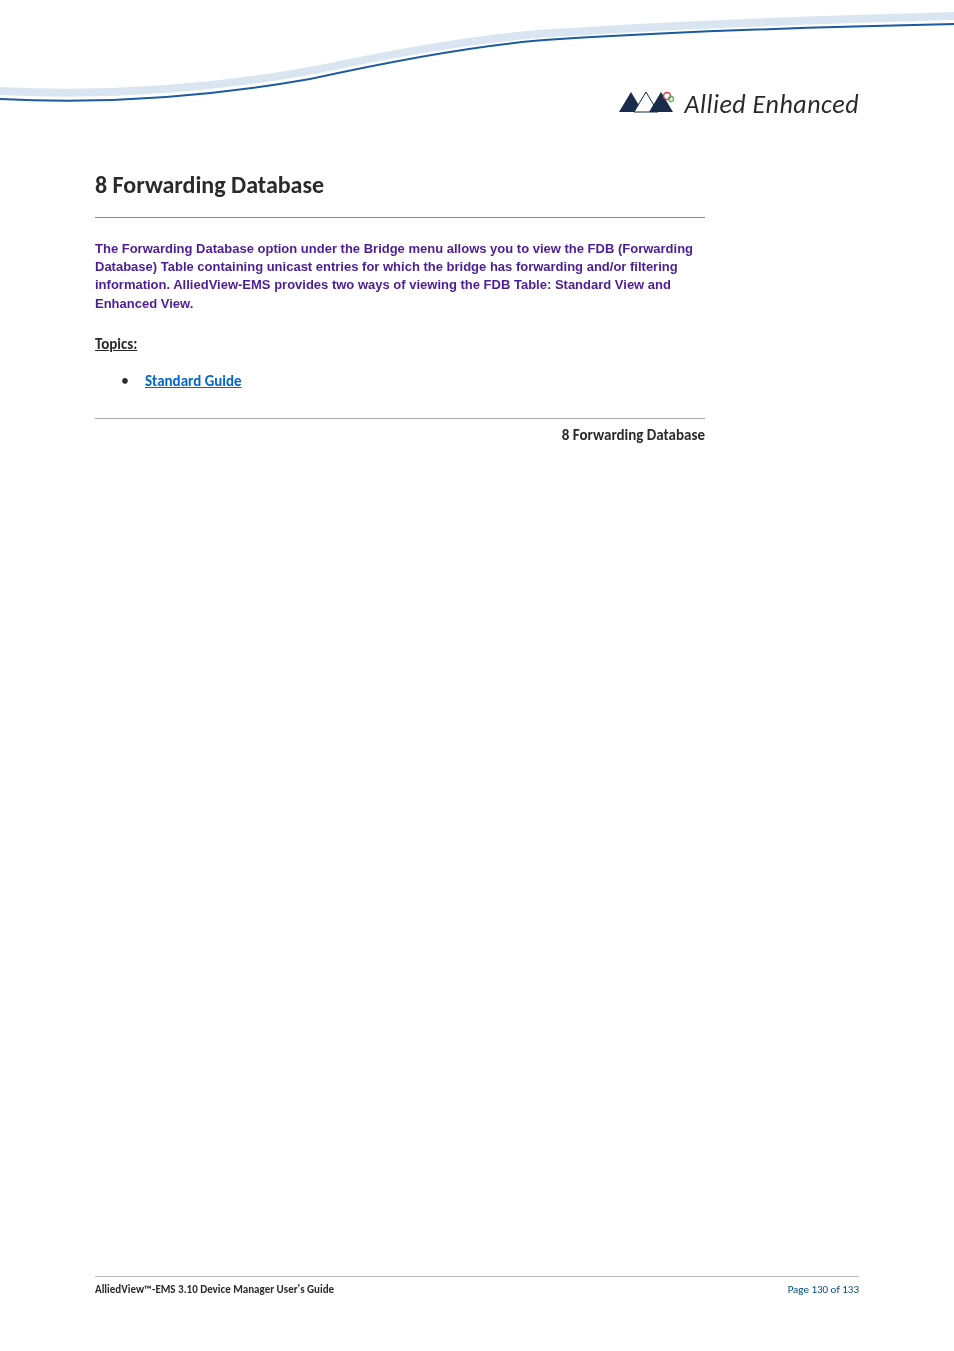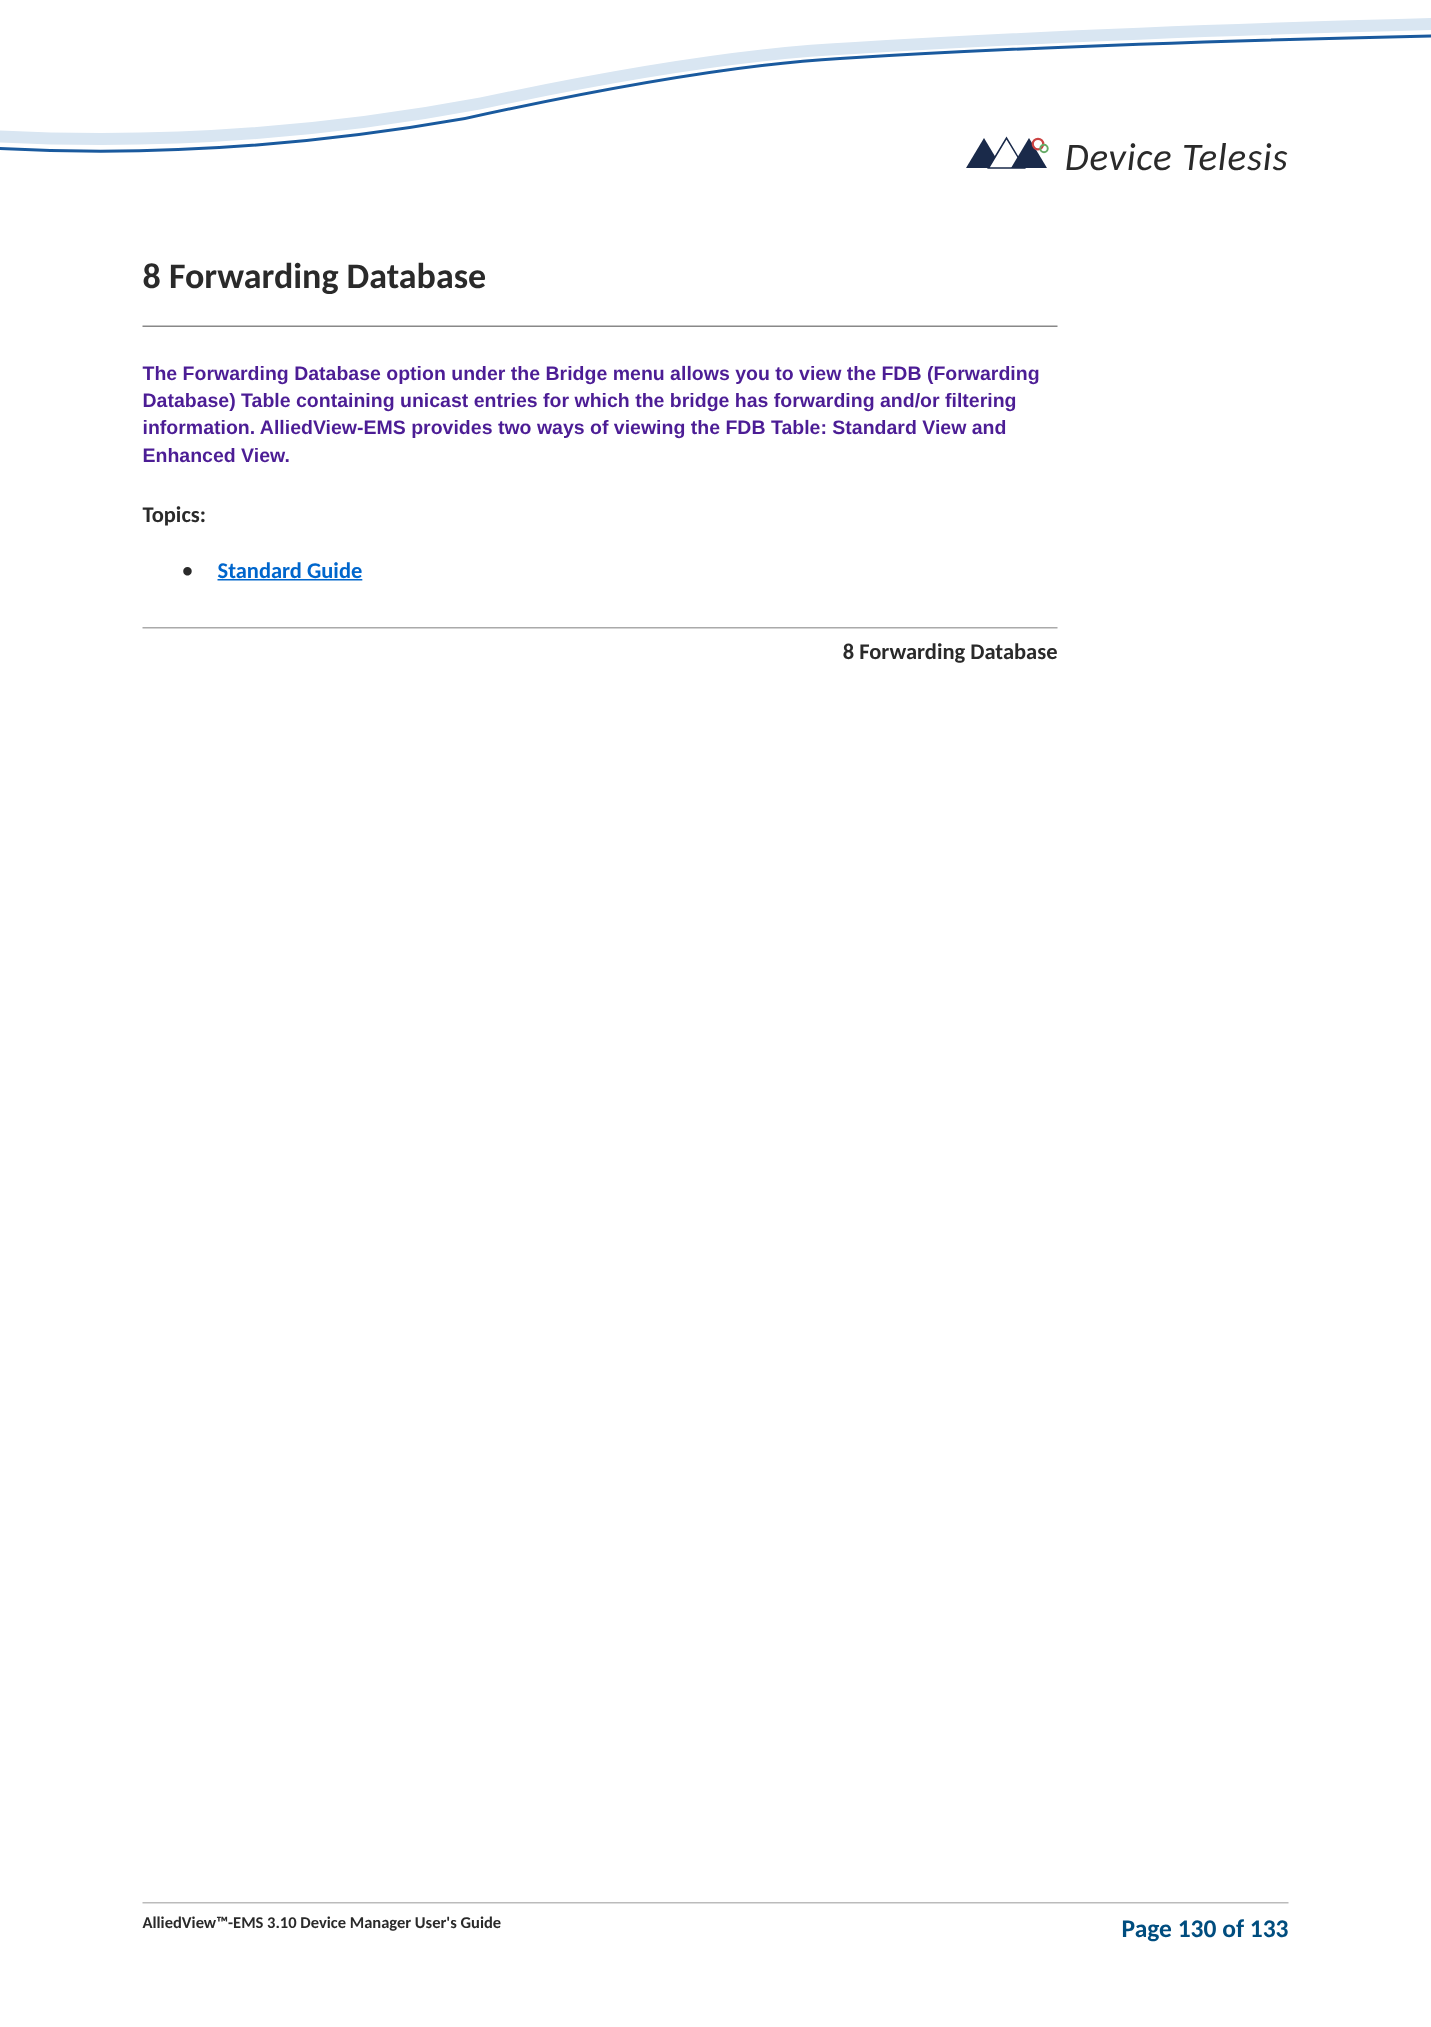--- a/index.html
+++ b/index.html
@@ -67,20 +67,21 @@
       line-height: 1.4;
       max-width: 620px;
       margin-bottom: 22px;
     }
     .topics-label {
       font-family: "Gill Sans", "Gill Sans MT", Calibri, sans-serif;
       font-size: 15px;
       font-weight: bold;
       color: #2a2a2a;
       margin-bottom: 18px;
+      text-decoration: underline;
     }
     .topics-list {
       list-style: none;
       padding-left: 50px;
       margin-bottom: 28px;
     }
     .topics-list li {
       position: relative;
       margin-bottom: 2px;
     }
@@ -128,22 +129,22 @@
       align-items: flex-start;
     }
     .footer-left {
       font-family: "Gill Sans", "Gill Sans MT", Calibri, sans-serif;
       font-size: 11px;
       font-weight: bold;
       color: #2a2a2a;
     }
     .footer-right {
       font-family: "Gill Sans", "Gill Sans MT", Calibri, sans-serif;
-      font-size: 17px;
-      font-weight: bold;
+      font-size: 11px;
+      font-weight: normal;
       color: #004d7f;
     }
   </style>
 </head>
 <body>
 
 <div class="page-header">
   <svg viewBox="0 0 954 115" preserveAspectRatio="none">
     <path d="M 0 100 Q 150 108 310 80 Q 470 45 560 40 Q 720 30 954 25 L 954 23 Q 720 28 560 38 Q 470 43 310 78 Q 150 106 0 98 Z" fill="#1a5a9e"></path>
     <path d="M 0 95 Q 160 103 320 73 Q 475 40 570 36 Q 730 26 954 20 L 954 12 Q 730 18 570 28 Q 475 32 320 65 Q 160 95 0 87 Z" fill="#d9e6f2"></path>
@@ -151,21 +152,21 @@
   <div class="brand-container">
     <span class="brand-logo-shape">
       <svg width="60" height="24" viewBox="0 0 60 24">
         <polygon points="2,22 14,2 26,22" fill="#1a2a4a"></polygon>
         <polygon points="17,22 29,2 41,22" fill="#ffffff" stroke="#1a2a4a" stroke-width="1"></polygon>
         <polygon points="32,22 44,2 56,22" fill="#1a2a4a"></polygon>
         <circle cx="50" cy="6" r="3.5" fill="none" stroke="#c44" stroke-width="1.5"></circle>
         <circle cx="54" cy="9" r="2.5" fill="none" stroke="#6a6" stroke-width="1.3"></circle>
       </svg>
     </span>
-    <span class="brand-text">Device Telesis</span>
+    <span class="brand-text">Allied Enhanced</span>
   </div>
 </div>
 
 <div class="content">
   <h1 class="section-title">8 Forwarding Database</h1>
   <hr class="section-hr">
   <p class="intro-para">The Forwarding Database option under the Bridge menu allows you to view the FDB (Forwarding Database) Table containing unicast entries for which the bridge has forwarding and/or filtering information. AlliedView-EMS provides two ways of viewing the FDB Table: Standard View and Enhanced View.</p>
   <p class="topics-label">Topics:</p>
   <ul class="topics-list">
     <li>

